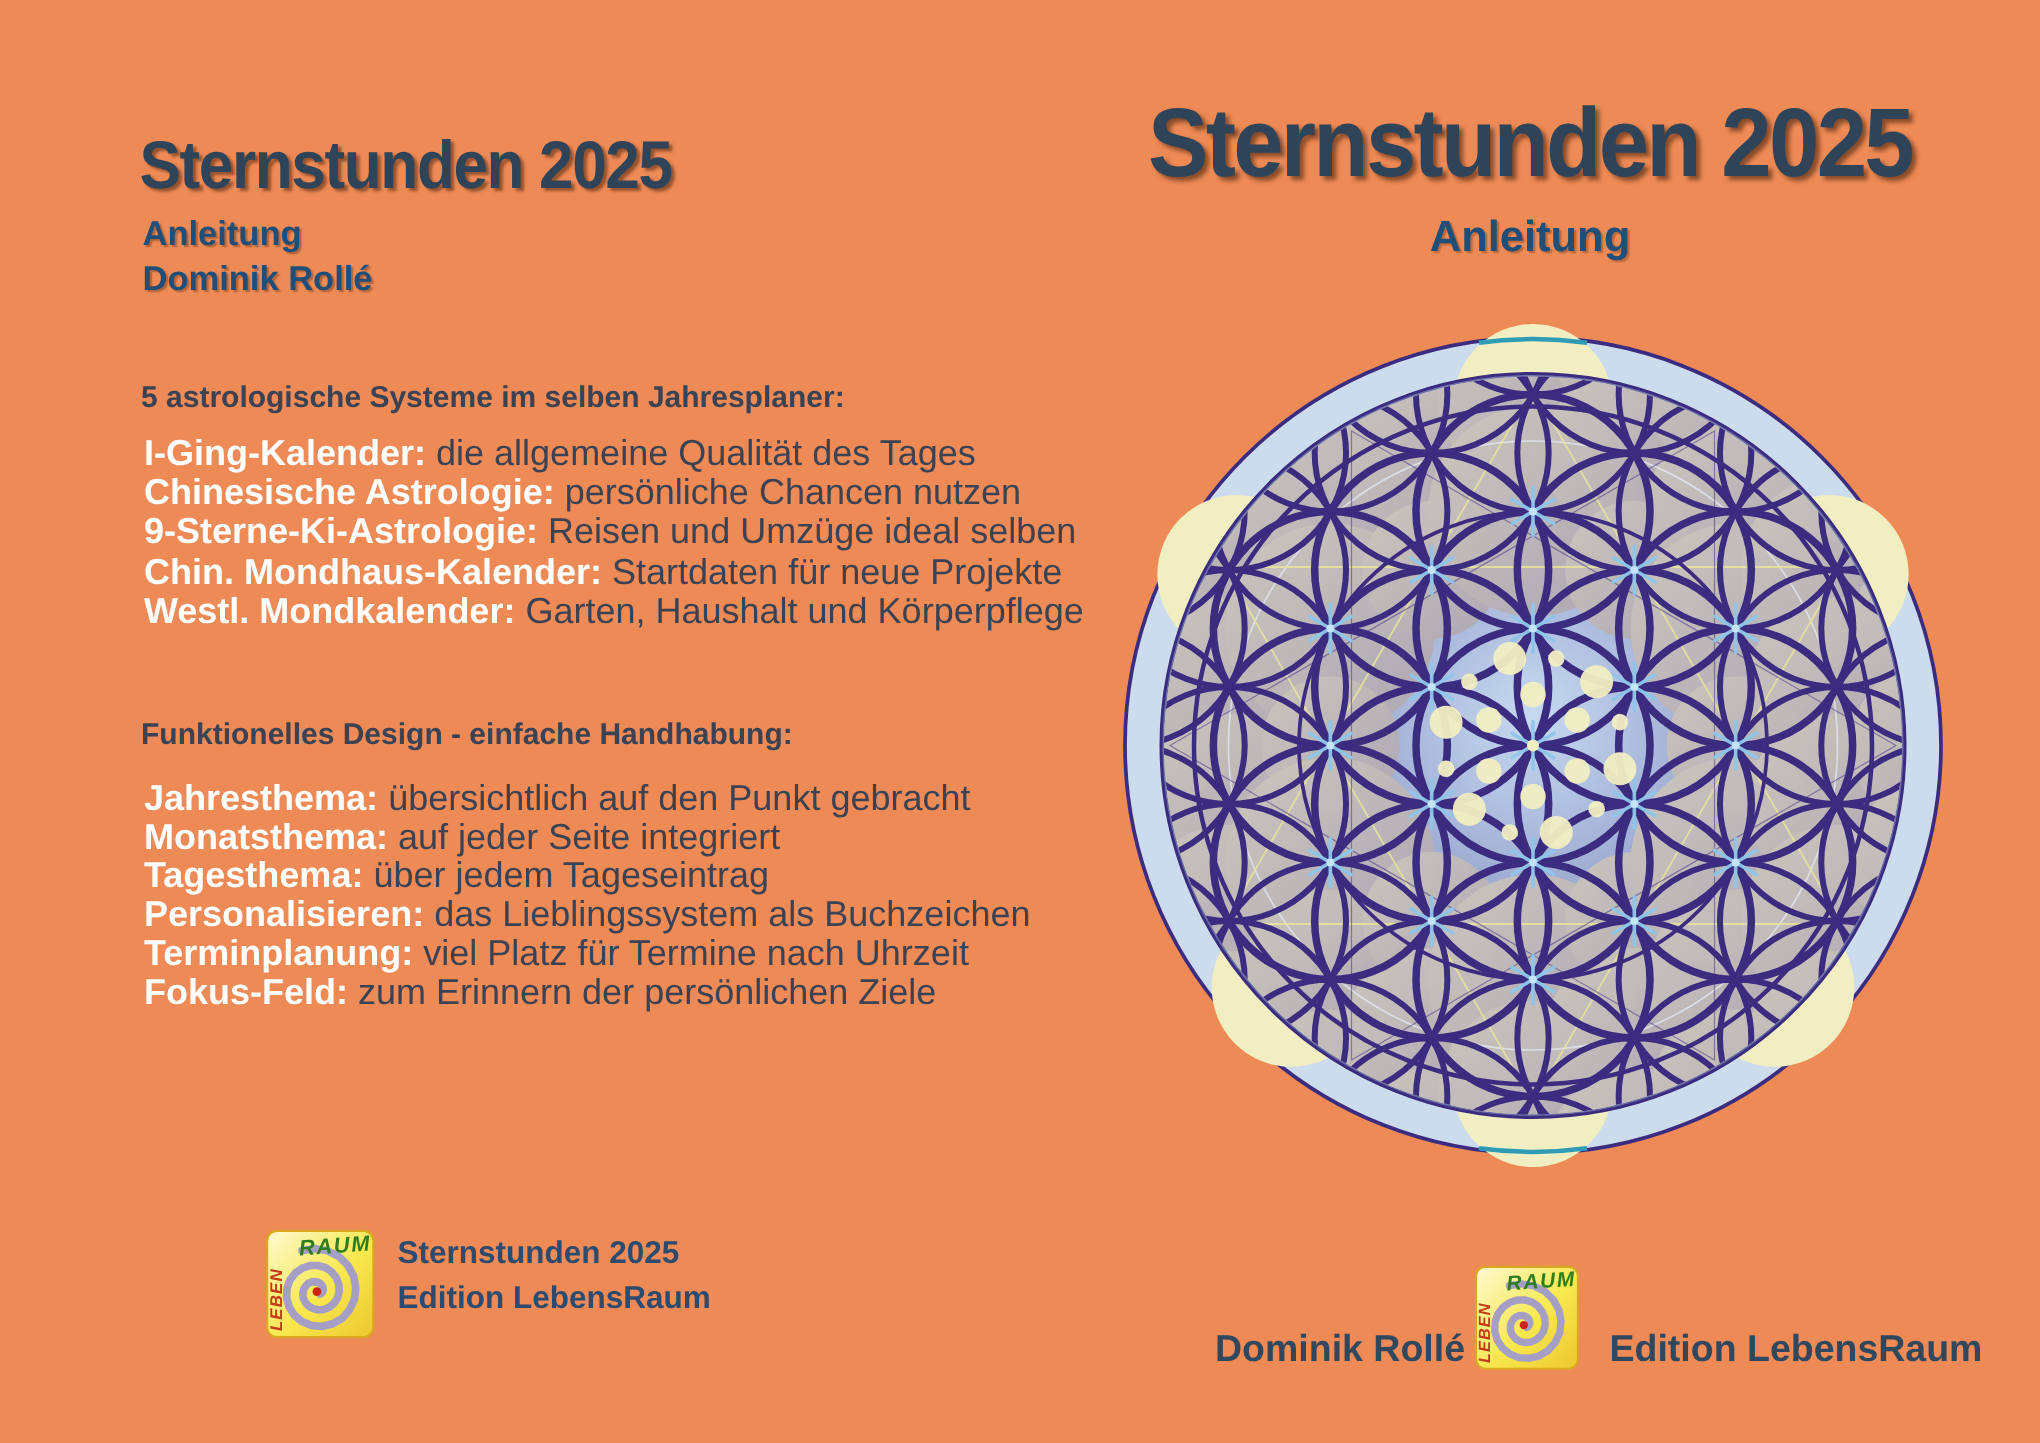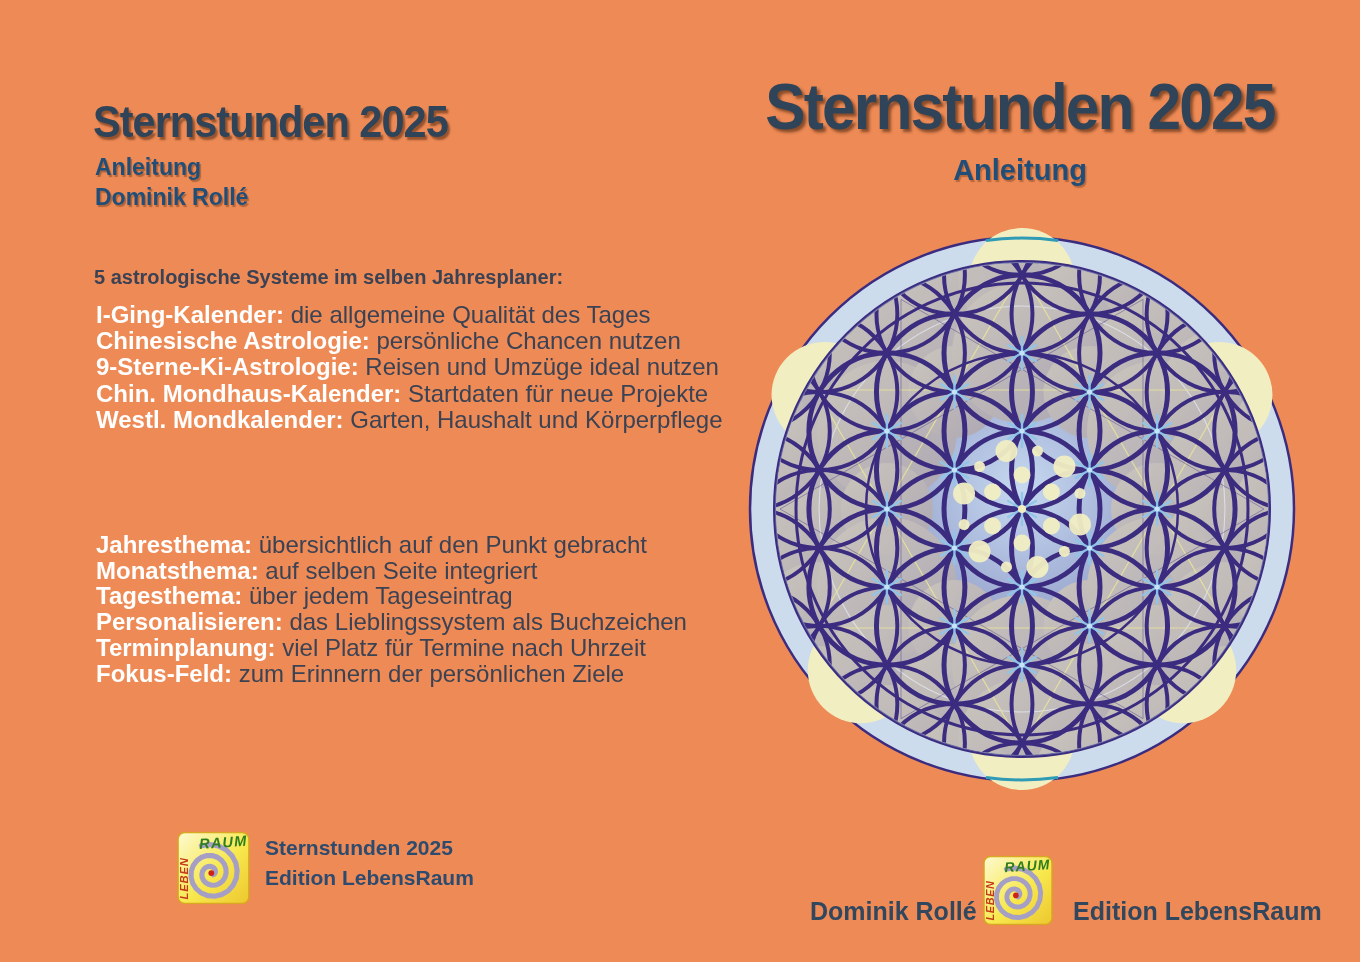--- a/index.html
+++ b/index.html
@@ -12,21 +12,21 @@
     --footer-text:#31475E;
   }
   *{box-sizing:border-box;}
   html,body{margin:0;padding:0;}
   body{
     width:1360px;height:962px;overflow:hidden;
     background:var(--bg);
     font-family:"Liberation Sans",sans-serif;
   }
   .spread{position:relative;width:1360px;height:962px;}
-  .page{position:absolute;top:12px;height:750px;width:680px;}
+  .page{position:absolute;top:0;height:750px;width:680px;}
   #back-cover{left:0;}
   #front-cover{left:680px;}
 
   
   .back-title{
     position:absolute;left:93px;top:84px;margin:0;
     font-size:45px;font-weight:bold;color:var(--title-dark);
     letter-spacing:-1px;white-space:nowrap;
     transform:scaleX(.92);transform-origin:left top;
     text-shadow:2.5px 2.5px 2px rgba(61,28,8,.5);
@@ -114,28 +114,29 @@
 
     <div class="back-subtitle-block">
       <div>Anleitung</div>
       <div>Dominik Rollé</div>
     </div>
 
     <h2 class="section-heading" id="systems-heading">5 astrologische Systeme im selben Jahresplaner:</h2>
     <ul class="feature-list" id="systems-list">
         <li><span class="lbl">I-Ging-Kalender:</span> <span class="desc">die allgemeine Qualität des Tages</span></li>
         <li><span class="lbl">Chinesische Astrologie:</span> <span class="desc">persönliche Chancen nutzen</span></li>
-        <li><span class="lbl">9-Sterne-Ki-Astrologie:</span> <span class="desc">Reisen und Umzüge ideal nutzen</span></li>
+        <li><span class="lbl">9-Sterne-Ki-Astrologie:</span> <span class="desc">Reisen und Umzüge ideal selben</span></li>
         <li><span class="lbl">Chin. Mondhaus-Kalender:</span> <span class="desc">Startdaten für neue Projekte</span></li>
         <li><span class="lbl">Westl. Mondkalender:</span> <span class="desc">Garten, Haushalt und Körperpflege</span></li>
       </ul>
 
+    <h2 class="section-heading" id="design-heading">Funktionelles Design - einfache Handhabung:</h2>
     <ul class="feature-list" id="design-list">
         <li><span class="lbl">Jahresthema:</span> <span class="desc">übersichtlich auf den Punkt gebracht</span></li>
-        <li><span class="lbl">Monatsthema:</span> <span class="desc">auf selben Seite integriert</span></li>
+        <li><span class="lbl">Monatsthema:</span> <span class="desc">auf jeder Seite integriert</span></li>
         <li><span class="lbl">Tagesthema:</span> <span class="desc">über jedem Tageseintrag</span></li>
         <li><span class="lbl">Personalisieren:</span> <span class="desc">das Lieblingssystem als Buchzeichen</span></li>
         <li><span class="lbl">Terminplanung:</span> <span class="desc">viel Platz für Termine nach Uhrzeit</span></li>
         <li><span class="lbl">Fokus-Feld:</span> <span class="desc">zum Erinnern der persönlichen Ziele</span></li>
       </ul>
 
     <div class="publisher-block">
       <svg class="publisher-logo" viewBox="0 0 100 100">
         <use href="#lebensraum-logo"></use>
       </svg>

